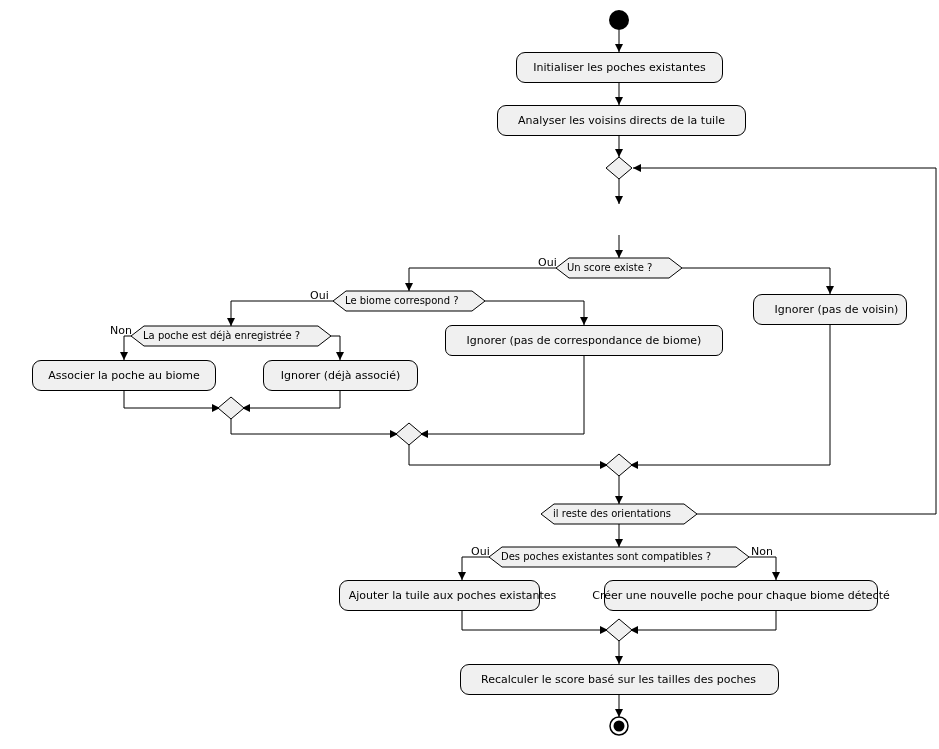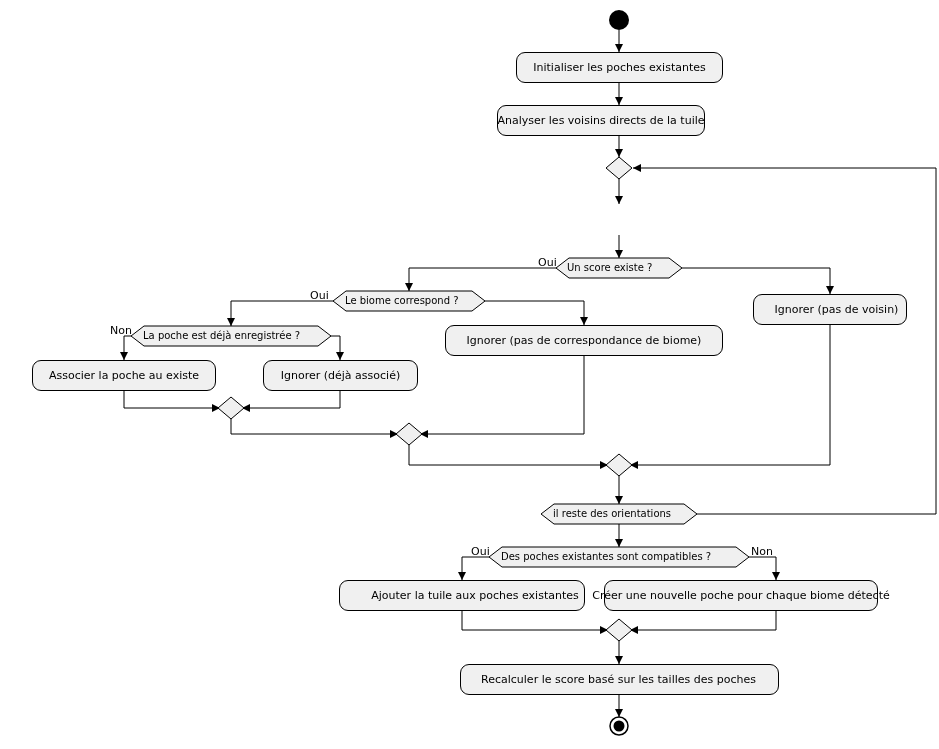--- a/index.html
+++ b/index.html
@@ -244,36 +244,36 @@
 
     <g>
       <circle cx="599" cy="726" r="9" fill="#ffffff" stroke="#000000" stroke-width="1.5"></circle>
       <circle cx="599" cy="726" r="5.5" fill="#000000"></circle>
     </g>
   </svg>
 
   <div class="node-box" style="left:496px; top:52px; width:207px; height:31px;">
     <span>Initialiser les poches existantes</span>
   </div>
-  <div class="node-box" style="left:477px; top:105px; width:208px; height:31px;">
+  <div class="node-box" style="left:477px; top:105px; width:249px; height:31px;">
     <span>Analyser les voisins directs de la tuile</span>
   </div>
   <div class="node-box" style="left:733px; top:294px; width:154px; height:31px;padding-left:23px;">
     <span>Ignorer (pas de voisin)</span>
   </div>
-  <div class="node-box" style="left:425px; top:325px; width:278px; height:31px;">
+  <div class="node-box" style="left:425px; top:325px; width:278px; height:31px;border-radius:7px;">
     <span>Ignorer (pas de correspondance de biome)</span>
   </div>
   <div class="node-box" style="left:12px; top:360px; width:184px; height:31px;">
-    <span>Associer la poche au existe</span>
+    <span>Associer la poche au biome</span>
   </div>
   <div class="node-box" style="left:243px; top:360px; width:155px; height:31px;">
     <span>Ignorer (déjà associé)</span>
   </div>
-  <div class="node-box" style="left:319px; top:580px; width:246px; height:31px;padding-left:36px;">
+  <div class="node-box" style="left:319px; top:580px; width:201px; height:31px;padding-left:36px;">
     <span>Ajouter la tuile aux poches existantes</span>
   </div>
   <div class="node-box" style="left:584px; top:580px; width:274px; height:31px;">
     <span>Créer une nouvelle poche pour chaque biome détecté</span>
   </div>
   <div class="node-box" style="left:440px; top:664px; width:319px; height:31px;padding-left:8px;">
     <span>Recalculer le score basé sur les tailles des poches</span>
   </div>
 
   <div class="decision-label" style="left:547px; top:262px;">Un score existe ?</div>

